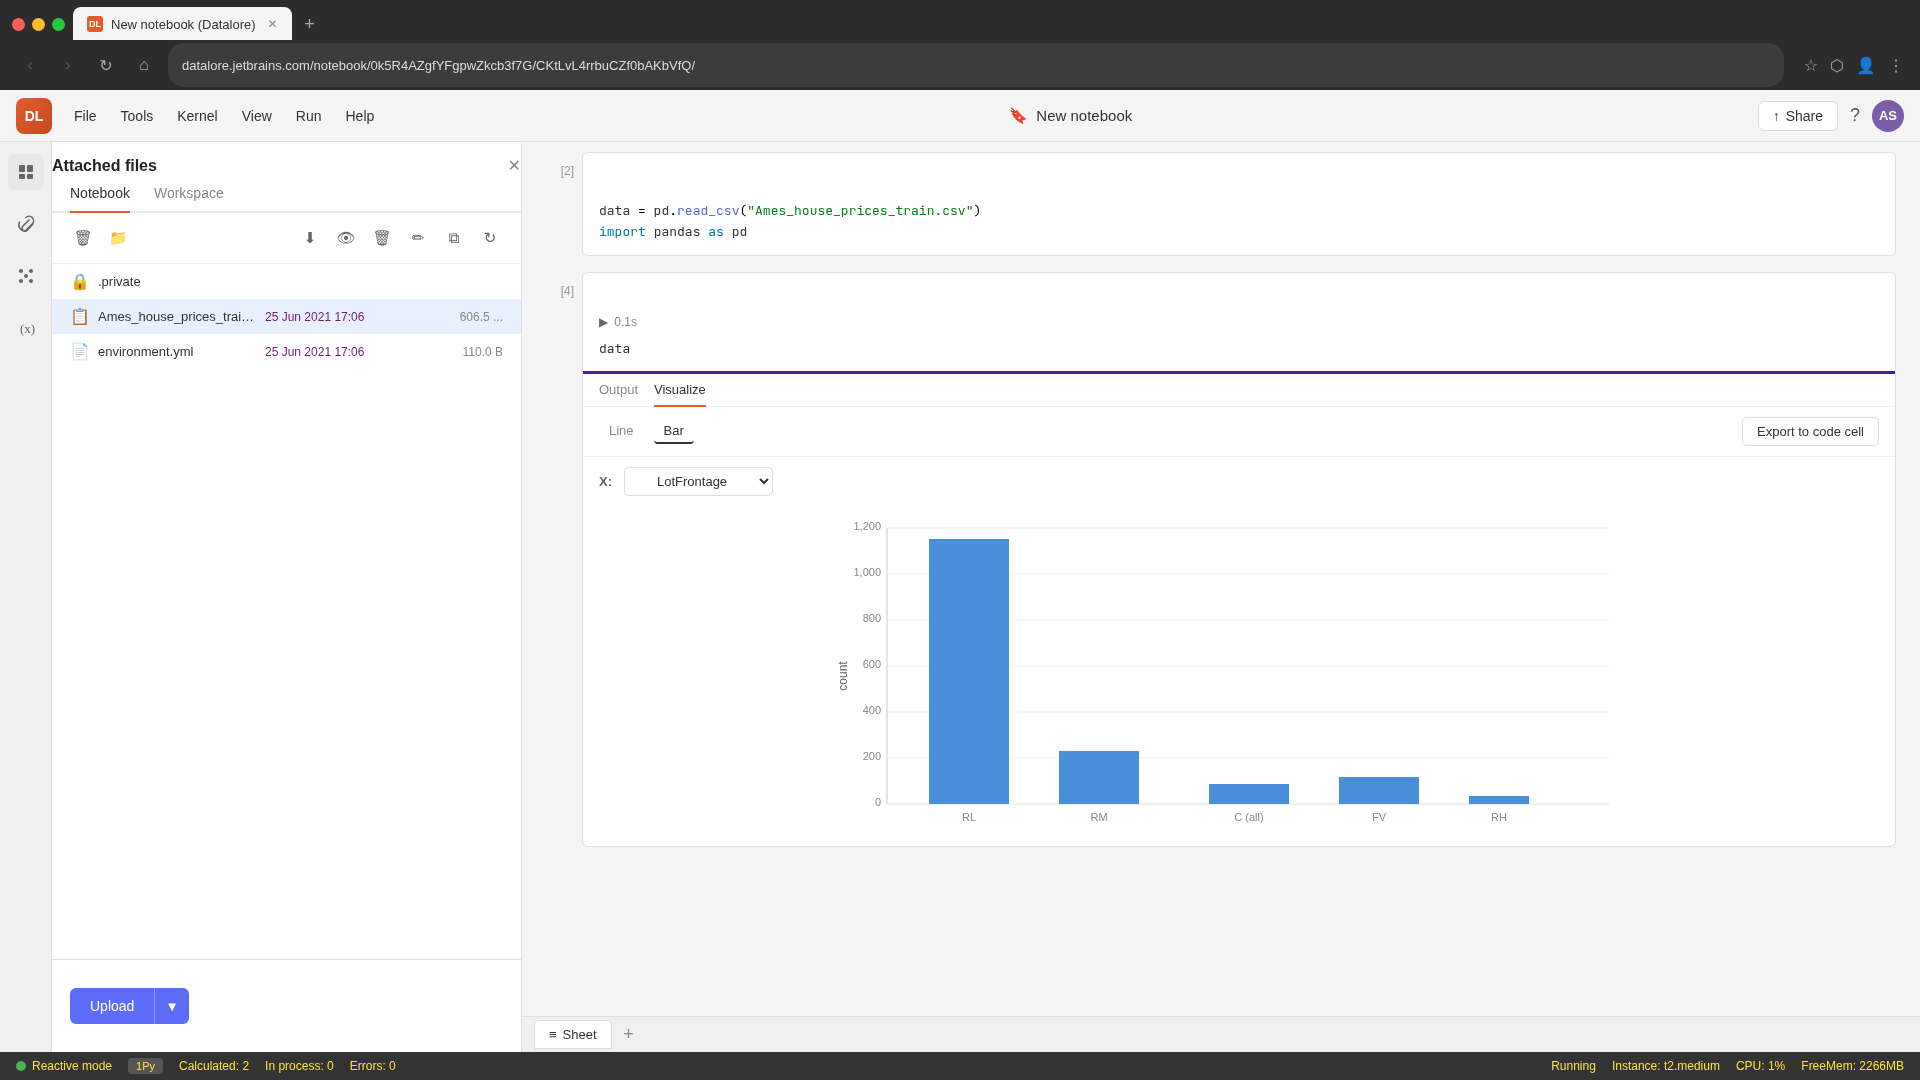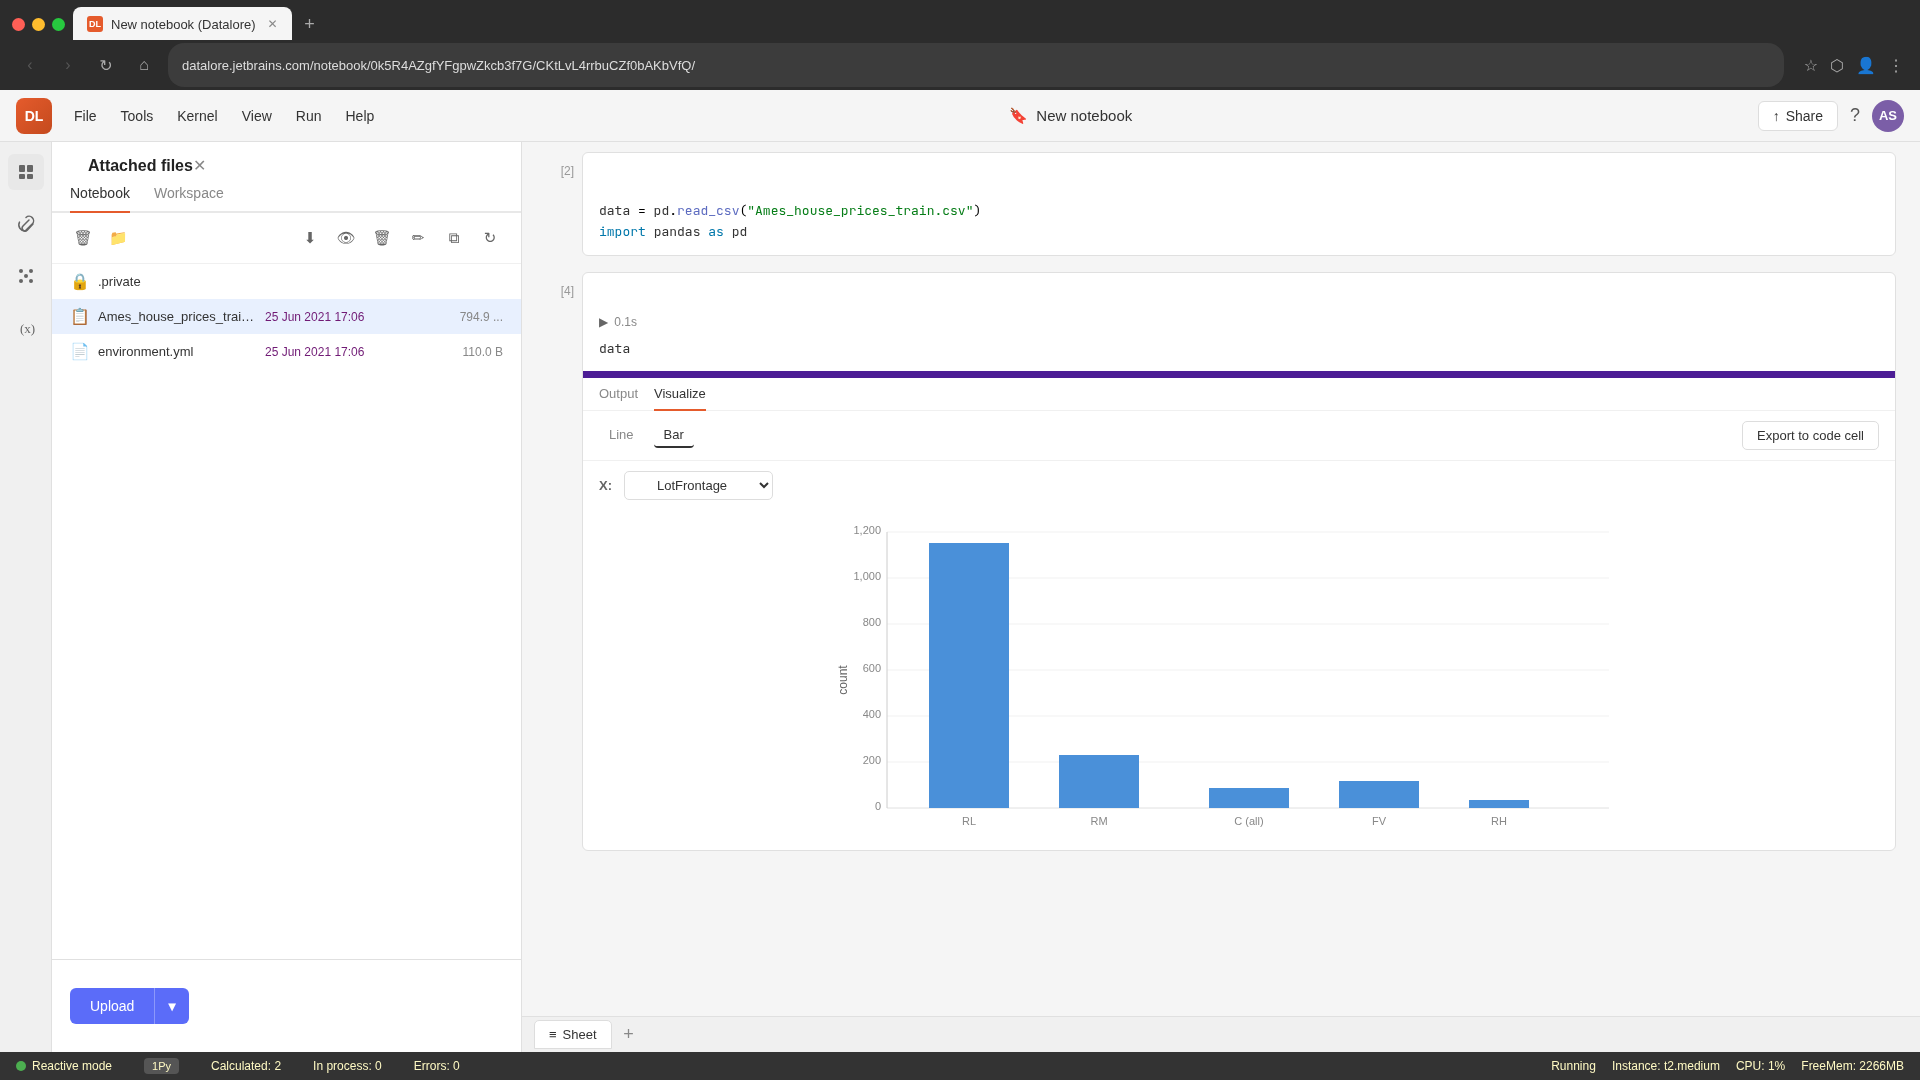--- a/index.html
+++ b/index.html
@@ -46,21 +46,21 @@
     
     .body-layout { display: flex; flex: 1; overflow: hidden; }
 
     
     .sidebar-icons { width: 52px; background: #f0f0f0; border-right: 1px solid #e0e0e0; display: flex; flex-direction: column; align-items: center; padding: 12px 0; gap: 16px; }
     .sidebar-icon { width: 36px; height: 36px; display: flex; align-items: center; justify-content: center; color: #666; font-size: 18px; cursor: pointer; border-radius: 6px; }
     .sidebar-icon.active { background: #e8e8e8; }
 
     
     .files-panel { width: 470px; background: white; border-right: 1px solid #e0e0e0; display: flex; flex-direction: column; }
-    .files-header { padding: 14px 36px 0; display: flex; align-items: center; justify-content: flex-start; }
+    .files-header { padding: 14px 0 0; display: flex; align-items: center; justify-content: space-between; }
     .files-title { font-size: 16px; font-weight: 600; color: #222; }
     .files-close { color: #888; cursor: pointer; font-size: 16px; }
 
     .files-tabs { display: flex; padding: 10px 18px 0; border-bottom: 2px solid #e8e8e8; gap: 24px; }
     .files-tab { padding-bottom: 10px; font-size: 14px; color: #888; cursor: pointer; border-bottom: 2px solid transparent; margin-bottom: -2px; }
     .files-tab.active { color: #333; border-bottom: 2px solid #e55b2c; font-weight: 500; }
 
     .files-toolbar { display: flex; align-items: center; padding: 10px 16px; gap: 6px; border-bottom: 1px solid #f0f0f0; }
     .files-tool-btn { width: 30px; height: 30px; display: flex; align-items: center; justify-content: center; color: #666; font-size: 15px; cursor: pointer; border-radius: 4px; }
     .files-tool-spacer { flex: 1; }
@@ -94,21 +94,21 @@
     .cell-row { display: flex; }
     .cell-toolbar { display: flex; align-items: center; justify-content: flex-end; padding: 6px 12px; gap: 6px; opacity: 0; }
     .cell-tool-btn { width: 26px; height: 26px; display: flex; align-items: center; justify-content: center; color: #888; font-size: 13px; cursor: pointer; border-radius: 4px; }
 
     .code-content { padding: 10px 16px 12px; font-family: 'JetBrains Mono', 'Fira Code', 'Monaco', monospace; font-size: 13px; line-height: 1.6; }
     .kw { color: #0077aa; }
     .fn { color: #5c6bc0; }
     .str { color: #067d17; }
     .var { color: #333; }
 
-    .cell-output { border-top: 7px solid #4c1d95; }
+    .cell-output { border-top: 3px solid #4c1d95; }
     
     .output-tabs { display: flex; padding: 8px 16px 0; gap: 16px; border-bottom: 1px solid #f0f0f0; }
     .output-tab { padding-bottom: 8px; font-size: 13px; color: #888; cursor: pointer; border-bottom: 2px solid transparent; margin-bottom: -1px; }
     .output-tab.active { color: #333; border-bottom: 2px solid #e55b2c; }
 
     .viz-toolbar { display: flex; align-items: center; padding: 10px 16px; gap: 16px; border-bottom: 1px solid #f0f0f0; }
     .viz-type-group { display: flex; gap: 10px; }
     .viz-type-btn { padding: 4px 10px; font-size: 13px; color: #888; cursor: pointer; border-radius: 4px; background: none; border: none; }
     .viz-type-btn.active { color: #333; font-weight: 500; border-bottom: 2px solid #333; }
     .viz-type-line { color: #888; font-size: 13px; cursor: pointer; padding: 4px 10px; }
@@ -122,21 +122,21 @@
     
     
     .chart-svg-container { width: 100%; }
 
     
     .bottom-tabs { height: 36px; background: #f0f0f0; border-top: 1px solid #e0e0e0; display: flex; align-items: center; padding: 0 12px; gap: 4px; }
     .sheet-tab { display: flex; align-items: center; gap: 6px; padding: 6px 14px; background: white; border: 1px solid #ddd; border-radius: 5px 5px 0 0; font-size: 13px; color: #333; cursor: pointer; }
     .add-sheet-btn { width: 26px; height: 26px; display: flex; align-items: center; justify-content: center; color: #888; font-size: 18px; cursor: pointer; }
 
     
-    .status-bar { height: 28px; background: #333; display: flex; align-items: center; padding: 0 16px; gap: 32px; font-size: 12px; color: #fef9c3; }
+    .status-bar { height: 28px; background: #333; display: flex; align-items: center; padding: 0 16px; gap: 16px; font-size: 12px; color: #fde047; }
     .status-dot { width: 10px; height: 10px; background: #4caf50; border-radius: 50%; }
     .status-item { display: flex; align-items: center; gap: 6px; }
     .status-right { margin-left: auto; display: flex; gap: 16px; align-items: flex-start; }
     .status-badge { background: #555; padding: 2px 8px; border-radius: 4px; font-size: 11px; }
 
     .cell-run-info { display: flex; align-items: center; gap: 6px; padding: 4px 16px 0; }
     .run-play-icon { color: #666; font-size: 12px; }
     .run-time { font-size: 12px; color: #888; }
   </style>
 </head>
@@ -271,21 +271,21 @@
           <span class="file-icon">🔒</span>
           <span class="file-name">.private</span>
           <span class="file-date"></span>
           <span class="file-size"></span>
         </div>
 
         <div class="file-item selected">
           <span class="file-icon">📋</span>
           <span class="file-name">Ames_house_prices_train....</span>
           <span class="file-date">25 Jun 2021 17:06</span>
-          <span class="file-size">794.9 ...</span>
+          <span class="file-size">606.5 ...</span>
         </div>
 
         <div class="file-item">
           <span class="file-icon">📄</span>
           <span class="file-name">environment.yml</span>
           <span class="file-date">25 Jun 2021 17:06</span>
           <span class="file-size">110.0 B</span>
         </div>
       </div>
 

